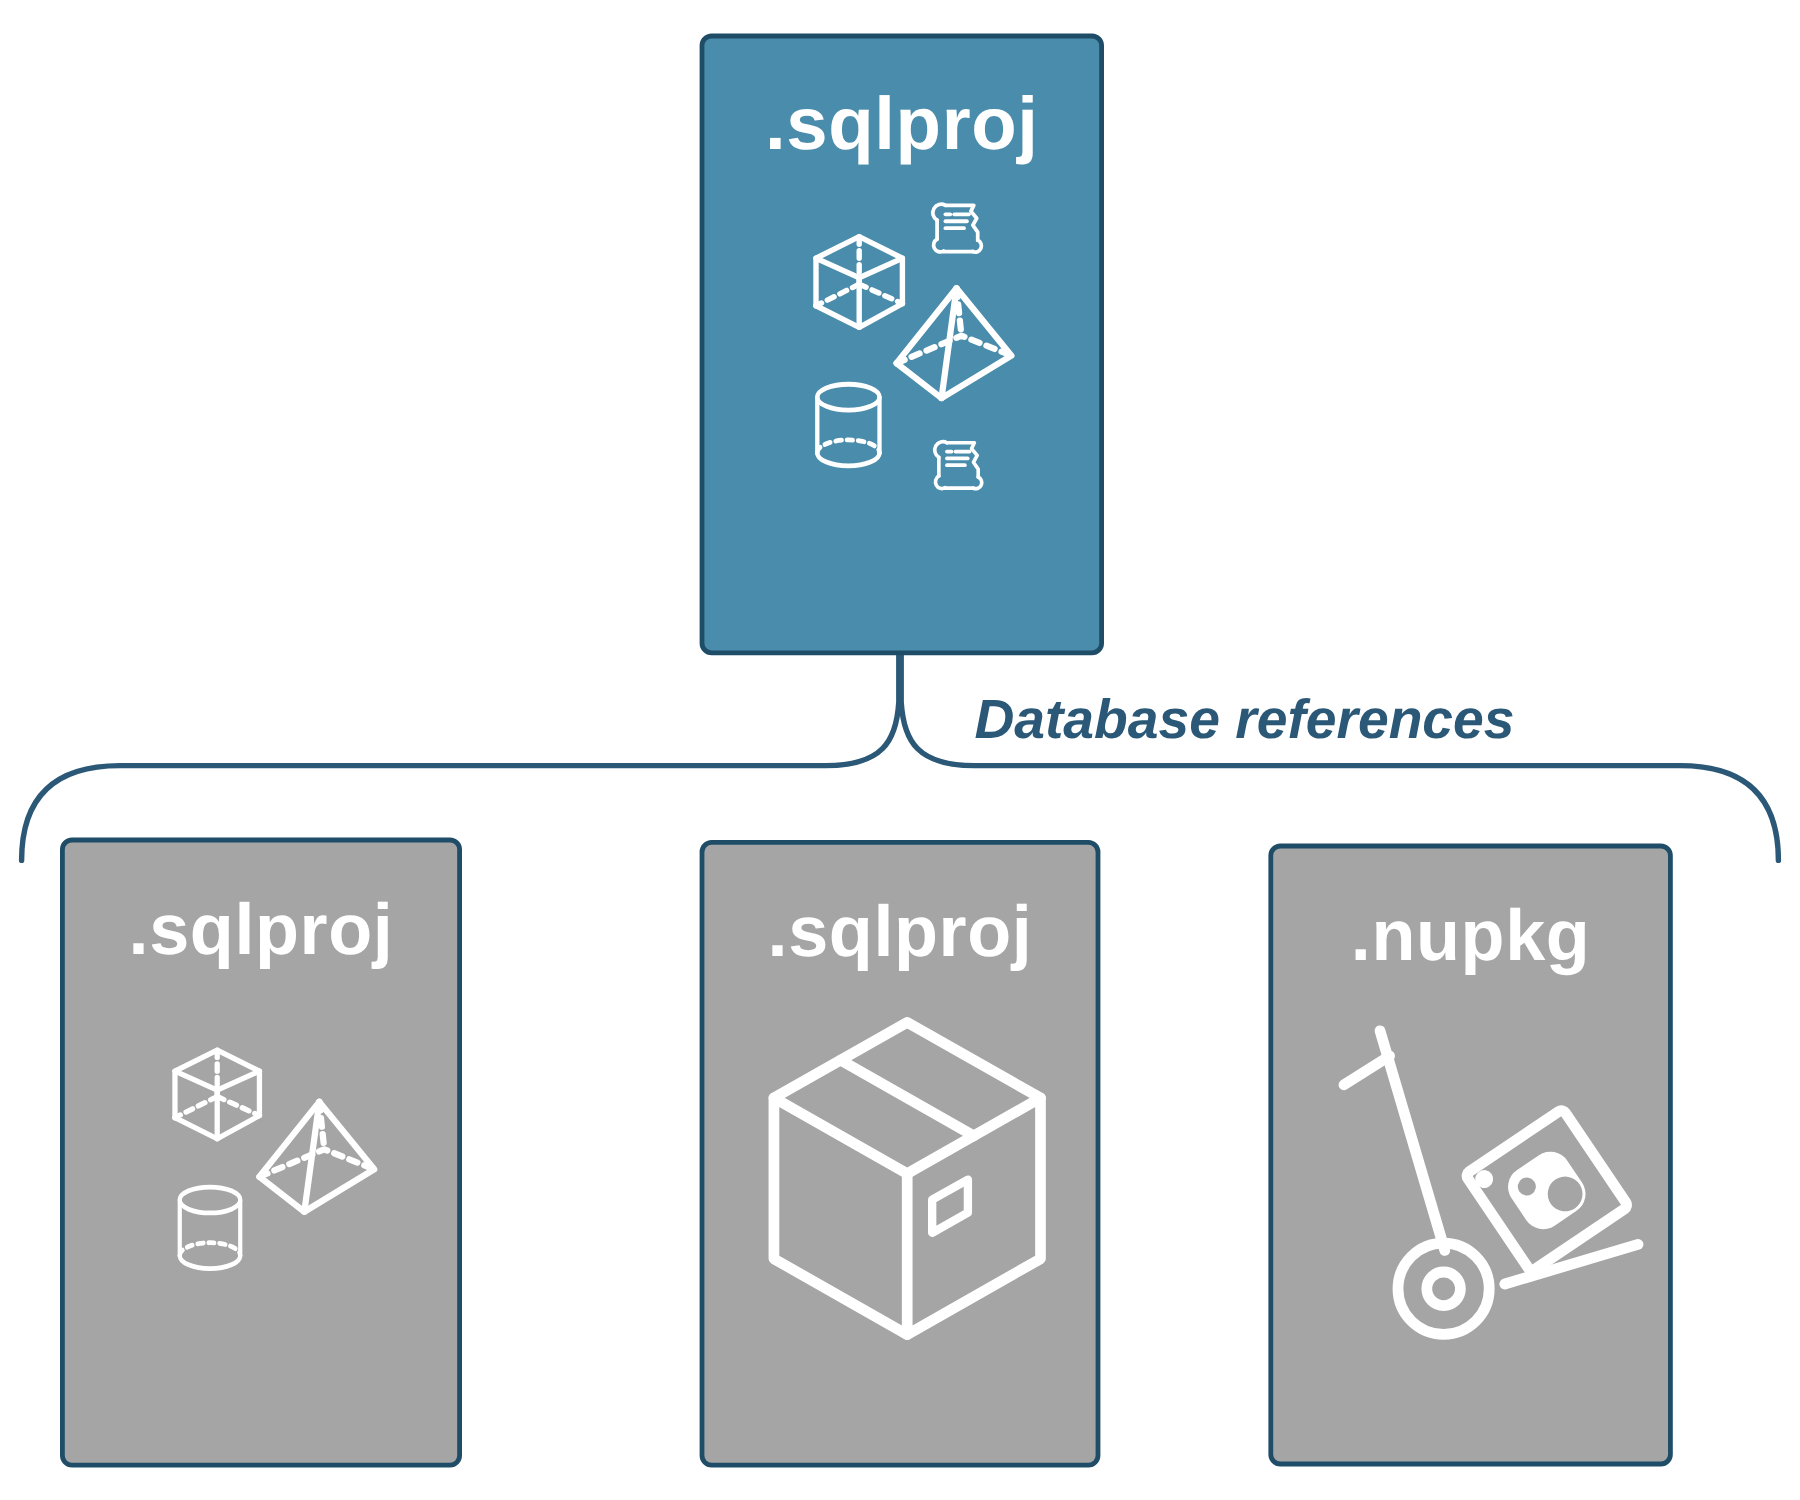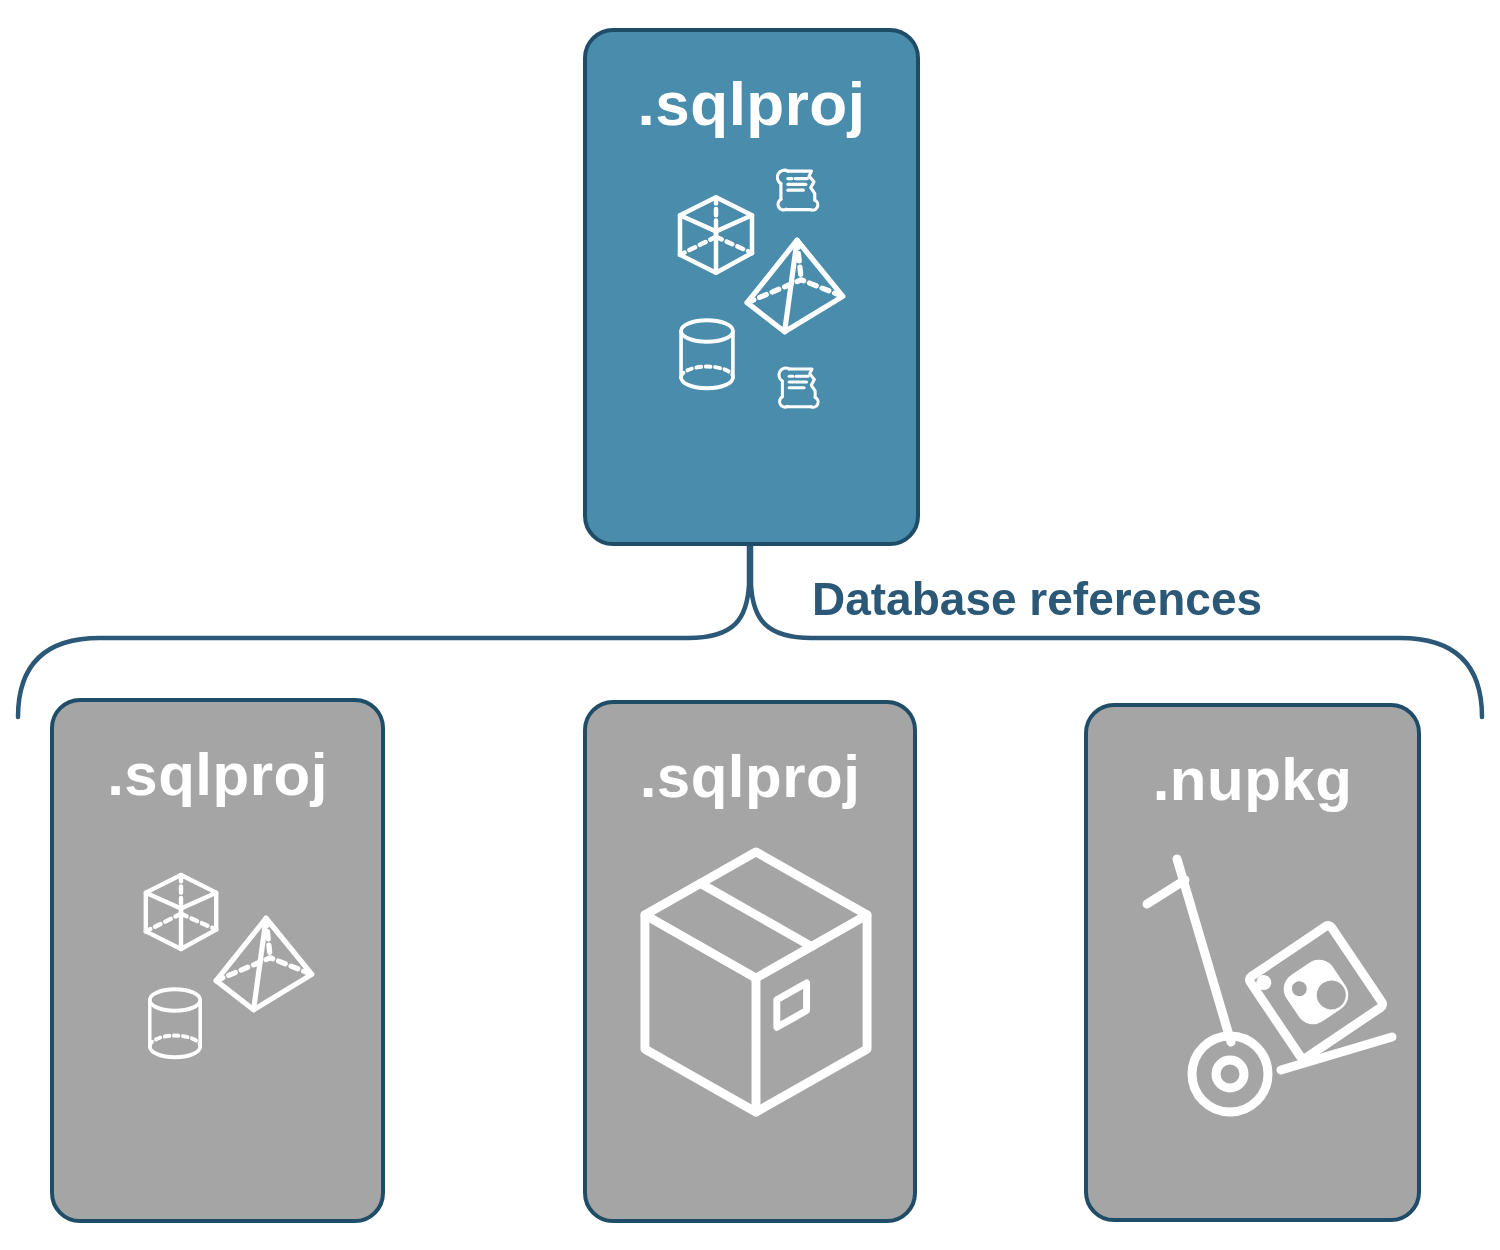--- a/index.html
+++ b/index.html
@@ -6,21 +6,21 @@
   .canvas {
     position: relative;
     width: 1500px;
     height: 1250px;
     background: var(--background, #ffffff);
     font-family: "Liberation Sans", sans-serif;
     overflow: hidden;
   }
   .node {
     position: absolute;
-    border-radius: 30px;
+    border-radius: 10px;
     border: 4.5px solid var(--border-navy, #1f4d68);
     box-sizing: border-box;
   }
   .node-blue { background: var(--accent-blue, #4a8cab); }
   .node-gray { background: var(--node-gray, #a5a5a5); }
   .node-title {
     width: 100%;
     text-align: center;
     color: var(--icon-white, #ffffff);
     font-weight: bold;
@@ -30,20 +30,21 @@
   .node-child .node-title { padding-top: 38px; font-size: 60px; }
   .icon { position: absolute; }
   .edge-label {
     position: absolute;
     left: 812px;
     top: 572px;
     font-size: 46px;
     font-weight: bold;
     color: var(--stroke-navy, #2b5877);
     white-space: nowrap;
+    font-style: italic;
   }
   .brace-svg, .defs-svg {
     position: absolute;
     left: 0; top: 0;
     pointer-events: none;
   }
   .defs-svg { width: 0; height: 0; }
 </style>
 </head>
 <body>
@@ -153,20 +154,20 @@
       </svg>
   </div>
 
   <div class="node node-gray node-child" style="left:583px; top:700px; width:334px; height:523px;">
     <div class="node-title">.sqlproj</div>
     <svg class="icon" style="left:50px; top:140px;" width="238" height="276" viewBox="0 0 240 280" preserveAspectRatio="none">
         <use href="#def-package"></use>
       </svg>
   </div>
 
-  <div class="node node-gray node-child" style="left:1084px; top:703px; width:337px; height:519px;">
+  <div class="node node-gray node-child" style="left:1057px; top:703px; width:337px; height:519px;">
     <div class="node-title">.nupkg</div>
     <svg class="icon" style="left:42px; top:145px;" width="270" height="280" viewBox="0 0 270 280">
         <use href="#def-handtruck"></use>
       </svg>
   </div>
 
 </div>
 
 </body></html>

